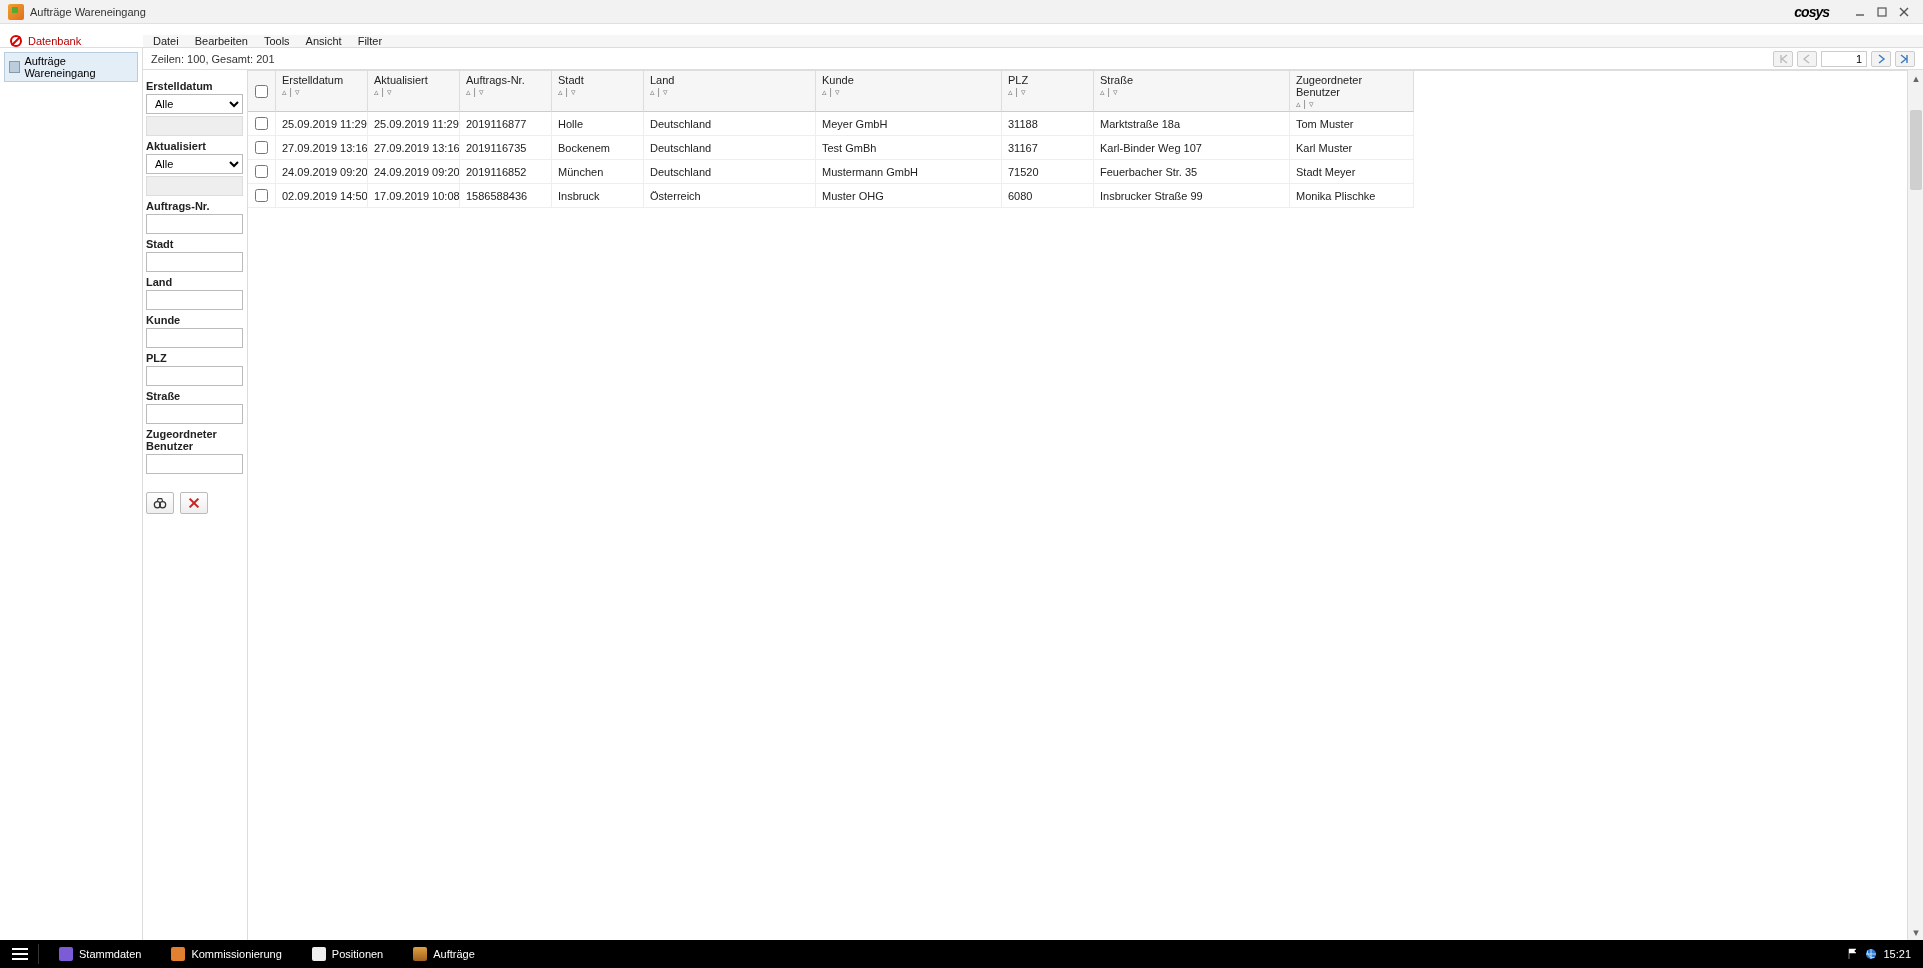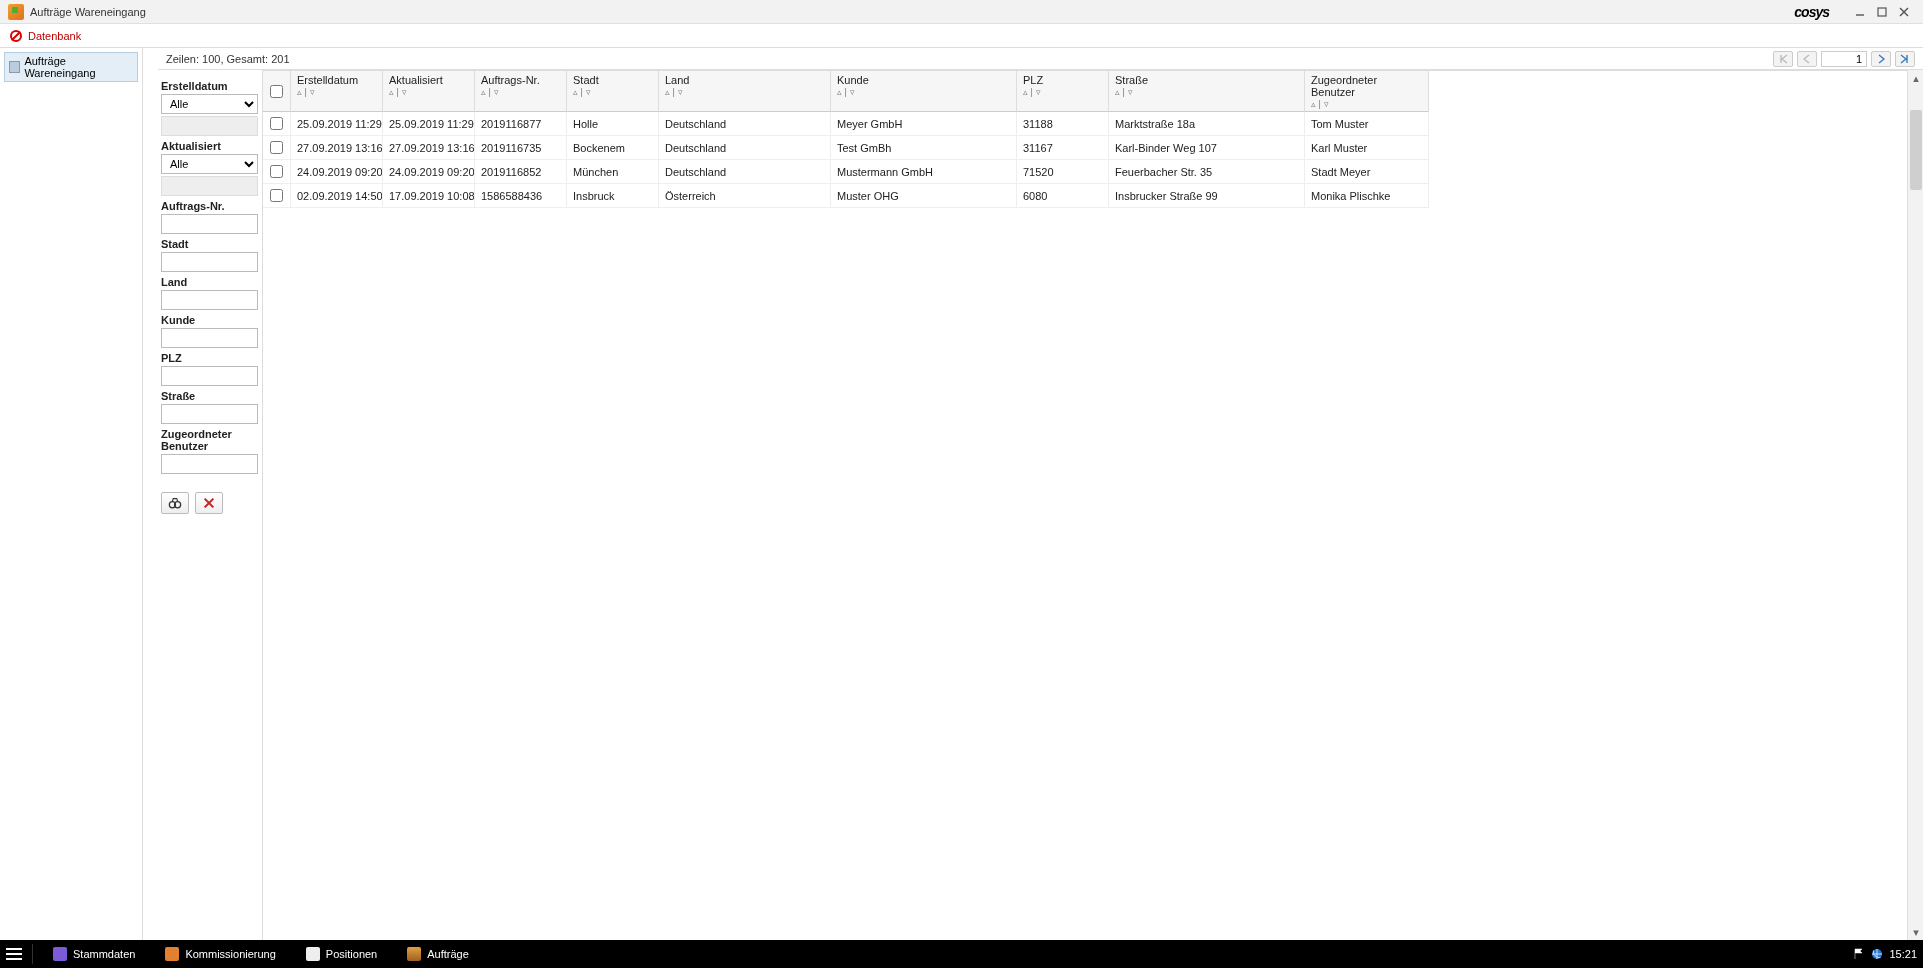--- a/index.html
+++ b/index.html
@@ -7,35 +7,35 @@
 
 .titlebar { height: 24px; background: #f2f2f2; display: flex; align-items: center; padding: 0 8px; border-bottom: 1px solid #e0e0e0; }
 .titlebar .app-icon { width: 16px; height: 16px; background: linear-gradient(135deg,#f0a030,#e07020); border-radius: 2px; margin-right: 6px; position: relative; }
 .titlebar .app-icon::after { content:''; position:absolute; top:3px; left:4px; width:6px; height:6px; background:#5a3; }
 .titlebar .title { font-size: 11px; color: #333; }
 .titlebar .spacer { flex: 1; }
 .titlebar .brand { font-style: italic; font-weight: bold; font-size: 14px; letter-spacing: -1px; margin-right: 20px; }
 .winbtn { width: 22px; height: 18px; display: inline-flex; align-items: center; justify-content: center; color: #555; cursor: pointer; }
 .winbtn svg { width: 10px; height: 10px; }
 
-.row2 { height: 24px; display: flex; align-items: center; border-bottom: 1px solid #ddd; }
+.row2 { height: 24px; display: flex; align-items: flex-end; border-bottom: 1px solid #ddd; }
 .row2 .left { width: 143px; display: flex; align-items: center; padding: 0 10px; gap: 6px; }
 .row2 .left .db-icon { width: 12px; height: 12px; border-radius: 50%; background: #fff; border: 2px solid #d00; position: relative; }
 .row2 .left .db-icon::after { content:''; position:absolute; left:3px; top:-2px; width:2px; height:12px; background:#d00; transform:rotate(45deg);}
 .row2 .left .db-label { color: #b00; font-size: 11px; }
 .menubar { flex: 1; display: flex; align-items: center; gap: 16px; padding-left: 10px; background: #f6f6f6; }
 .menubar .menu-item { font-size: 11px; color: #222; cursor: pointer; }
 
 .below { display: flex; height: calc(100% - 48px - 28px); }
 
 .tree { width: 143px; border-right: 1px solid #ddd; padding: 4px 4px; }
 .tree .tree-item { display: flex; align-items: center; gap: 4px; background: #e4eef7; border: 1px solid #b8cde0; padding: 2px 4px; font-size: 11px; }
 .tree .tree-item .tree-icon { width: 12px; height: 12px; background: #bcd; border:1px solid #89a; }
 
-.main { flex: 1; display: flex; flex-direction: column; overflow: hidden; margin-left: 15px; }
+.main { flex: 1; display: flex; flex-direction: column; overflow: hidden; }
 .statusbar { height: 22px; border-bottom: 1px solid #ddd; display: flex; align-items: center; padding: 0 8px; font-size: 11px; color: #333; }
 .statusbar .spacer { flex: 1; }
 .pager { display: flex; align-items: center; gap: 4px; }
 .pager .pbtn { width: 20px; height: 16px; border: 1px solid #ccc; border-radius: 2px; background: #f3f3f3; display: inline-flex; align-items: center; justify-content: center; color: #3a7abf; cursor: pointer; }
 .pager .pbtn.disabled { color: #bbb; }
 .pager input { width: 46px; height: 16px; text-align: right; border: 1px solid #ccc; padding: 0 4px; font-size: 11px; }
 
 .content { flex: 1; display: flex; overflow: hidden; justify-content: space-between; }
 
 .filters { width: 104px; padding: 6px 3px; font-size: 11px; color: #222; position: relative; }
@@ -55,21 +55,21 @@
 .grid .hcell.first { display:flex; align-items:center; justify-content:center;}
 .grid .cell { border-bottom: 1px solid #eee; border-right: 1px solid #eee; padding: 4px 6px; white-space: nowrap; overflow: hidden; text-overflow: ellipsis; min-height: 24px; display:flex; align-items:center;}
 .grid .cell.first { justify-content:center;}
 .grid input[type=checkbox] { width: 13px; height: 13px; }
 
 .vscroll { position: absolute; right: 0; top: 0; width: 16px; height: 100%; background: #f2f2f2; border-left:1px solid #ddd;}
 .vscroll .thumb { position:absolute; top: 40px; left:2px; width:12px; height:80px; background:#cfcfcf; border-radius:2px;}
 .vscroll .arrow { position:absolute; left:0; width:16px; height:16px; display:flex;align-items:center;justify-content:center; color:#666;}
 .vscroll .arrow.up{top:0;} .vscroll .arrow.down{bottom:0;}
 
-.taskbar { position: absolute; bottom: 0; left: 0; right: 0; height: 28px; background: #000; display: flex; align-items: center; color: #fff; font-size: 11px; padding: 0 2px; gap: 2px;}
+.taskbar { position: absolute; bottom: 0; left: 0; right: 0; height: 28px; background: #000; display: flex; align-items: center; color: #fff; font-size: 11px; padding: 0 8px; gap: 2px;}
 .taskbar .start { width: 24px; height: 22px; display:flex; flex-direction:column; justify-content:center; gap:3px; cursor:pointer; padding:0 4px;}
 .taskbar .start span{height:2px;background:#fff;}
 .taskbar .sep { width: 1px; height: 20px; background: #333; margin: 0 4px; }
 .taskbar .tbtn { display: flex; align-items: center; gap: 6px; padding: 0 14px; height: 100%; cursor:pointer;}
 .taskbar .tbtn .ticon { width: 14px; height: 14px; border-radius: 2px; }
 .taskbar .spacer { flex: 1; }
 .taskbar .tray { display: flex; align-items: center; gap: 6px; padding-right: 4px;}
 .taskbar .tray .trayicon{width:12px;height:12px;}
 .ti-purple{background:#7b5bd6;} .ti-orange{background:#e08030;} .ti-white{background:#eee;} .ti-brown{background:linear-gradient(#e0a040,#a06020);}
 </style>
@@ -96,20 +96,27 @@
         <line x1="1" y1="1" x2="9" y2="9" stroke="#555" stroke-width="1.4"></line>
         <line x1="9" y1="1" x2="1" y2="9" stroke="#555" stroke-width="1.4"></line>
       </svg>
     </div>
 </div>
 
 <div class="row2">
   <div class="left">
     <span class="db-icon"></span>
     <span class="db-label">Datenbank</span>
+  </div>
+  <div class="menubar">
+    <span class="menu-item">Datei</span>
+    <span class="menu-item">Bearbeiten</span>
+    <span class="menu-item">Tools</span>
+    <span class="menu-item">Ansicht</span>
+    <span class="menu-item">Filter</span>
   </div>
 </div>
 
 <div class="below">
 
   <div class="tree">
     <div class="tree-item">
       <span class="tree-icon"></span>
       <span>Aufträge Wareneingang</span>
     </div>

